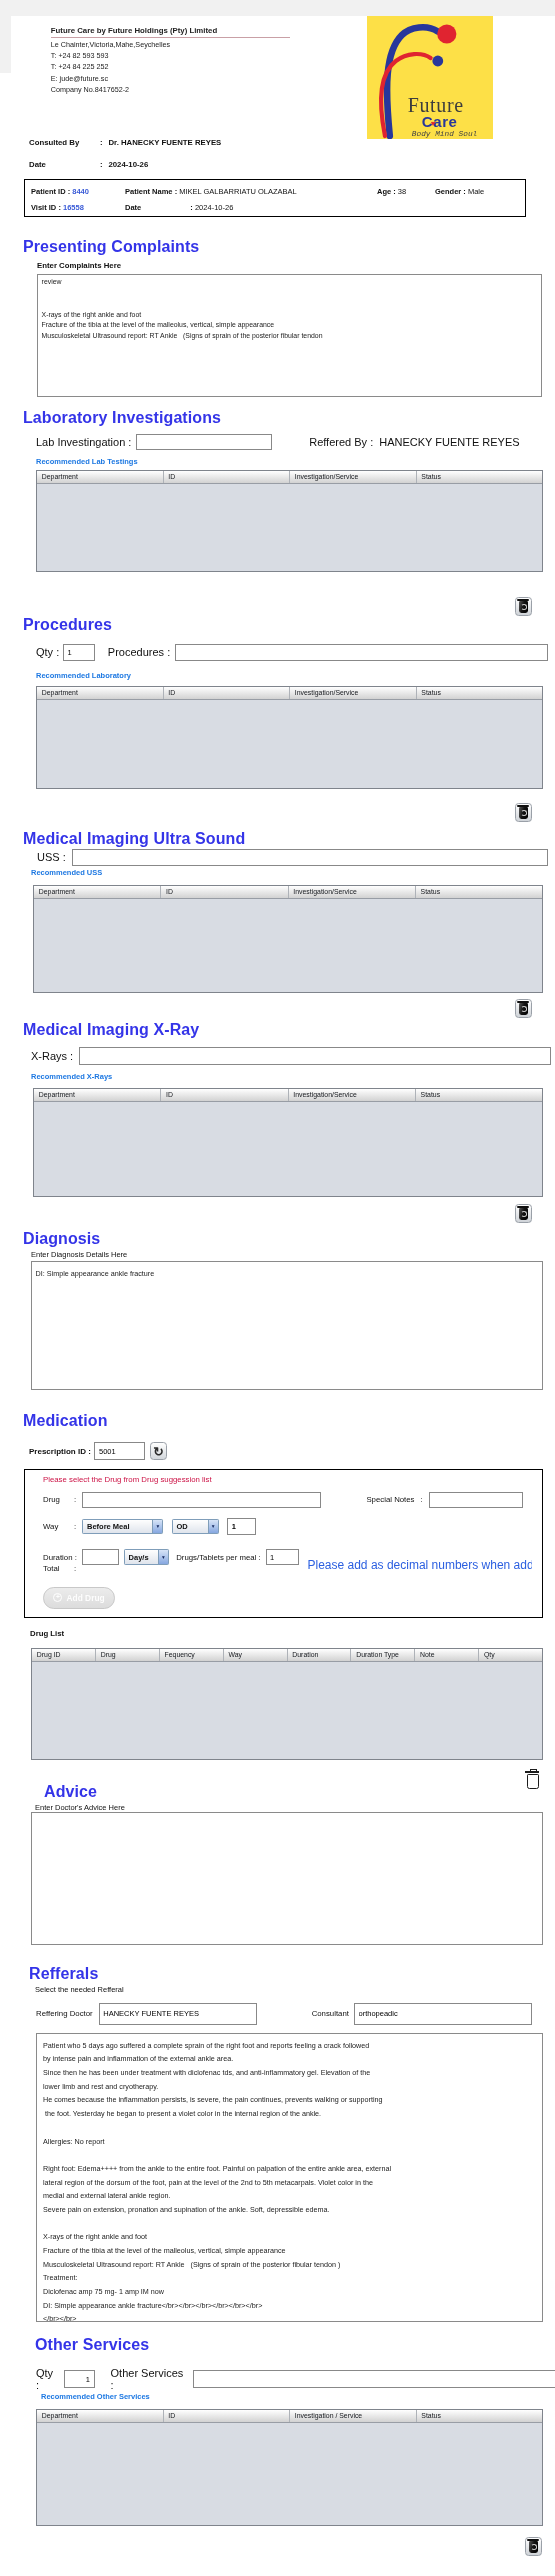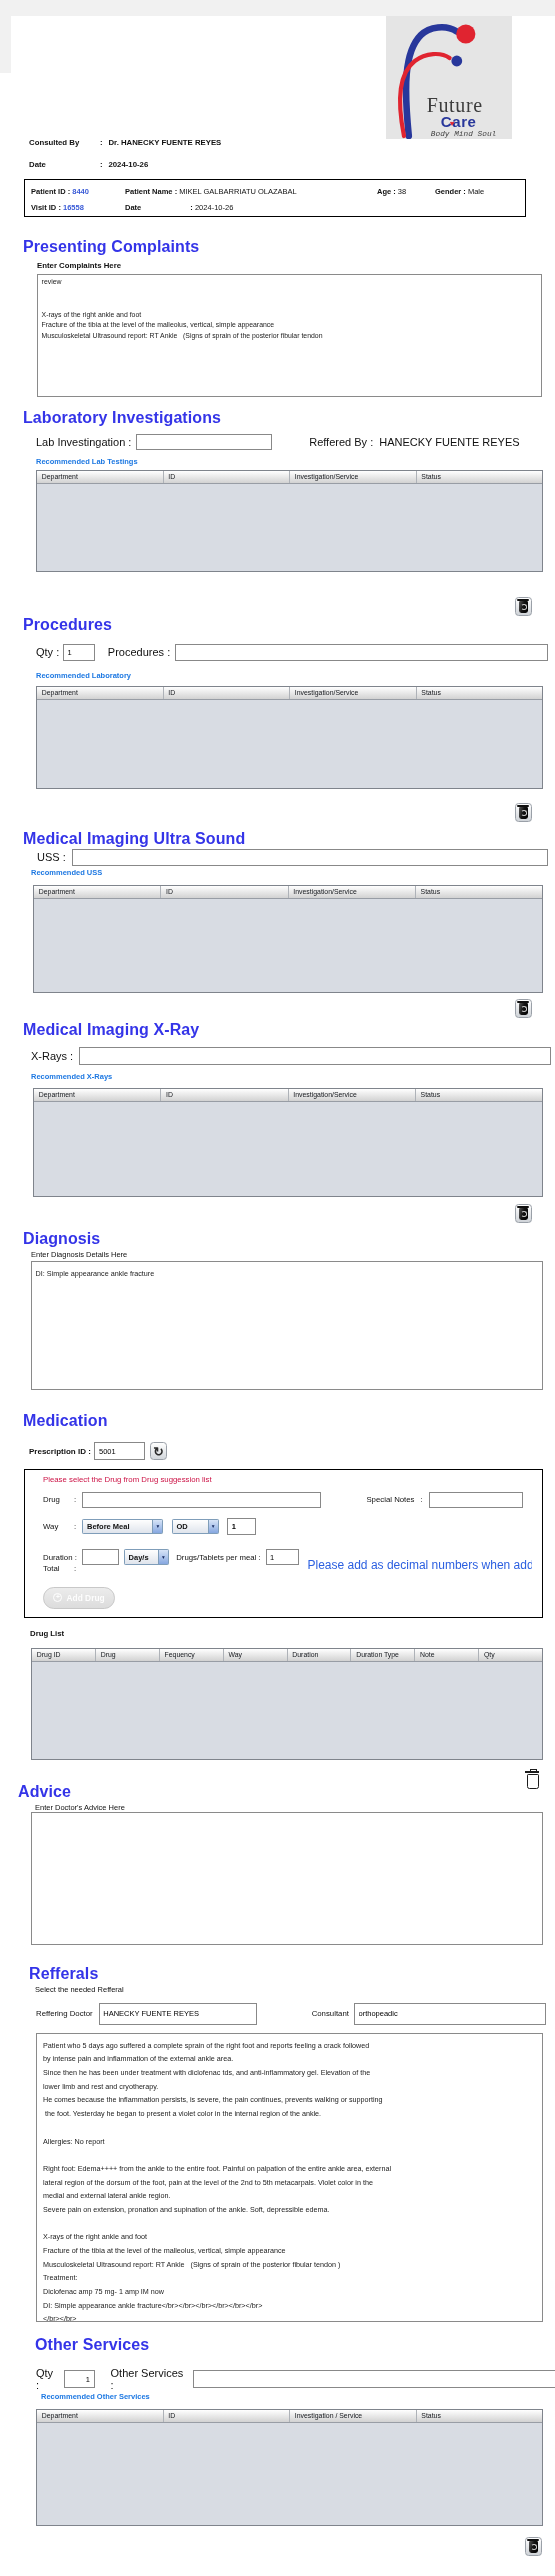--- a/index.html
+++ b/index.html
@@ -10,21 +10,21 @@
     overflow:hidden;
   }
   .topband { position:absolute; top:0; left:0; width:556px; height:15.5px; background:#f1f1f1; }
   .leftband { position:absolute; top:15.5px; left:0; width:10.8px; height:57px; background:#f1f1f1; }
 
   
   .header-card { position:absolute; top:15.5px; left:10.8px; width:475px; background:#fff; }
   .company-block { position:absolute; left:40px; top:10.8px; width:251px; }
   .company-name { font-weight:bold; font-size:7.8px; color:#222; padding-bottom:1.8px; border-bottom:1.2px solid #c9a0a6; width:239px; }
   .company-line { font-size:7.2px; color:#222; margin-top:1.8px; line-height:1.32; }
-  .logo { position:absolute; left:375px; top:0px; width:126px; height:123px; background:#e5e5e5; }
+  .logo { position:absolute; left:356px; top:0px; width:126px; height:123px; background:#fde047; }
   .logo svg { position:absolute; left:0; top:0; }
   .logo-future { position:absolute; left:41px; top:78px; font-family:"Liberation Serif", serif; font-size:20px; color:#3d3d3d; letter-spacing:0.6px; }
   .logo-care { position:absolute; left:55px; top:97px; font-family:"Liberation Sans", sans-serif; font-weight:bold; font-size:15px; color:#28379b; letter-spacing:0.6px; }
   .logo-heart { position:absolute; left:64px; top:103px; font-size:7.8px; color:#e02430; }
   .logo-tagline { position:absolute; left:45px; top:114px; font-family:Liberation Mono, monospace; font-style:italic; font-size:7.8px; color:#444; }
 
   
   .info-row { position:absolute; left:29px; display:flex; font-size:7.8px; font-weight:bold; }
   .info-label { width:71px; }
   .patient-box { position:absolute; left:24px; top:179px; width:502px; height:38px; border:1.2px solid #000; background:#fff; padding:4.8px 6px; font-size:7.5px; }
@@ -92,20 +92,28 @@
   .ref-row { position:absolute; left:36px; display:flex; align-items:center; font-size:7.8px; }
   .ref-text { line-height:1.9; font-size:7.2px; }
 </style>
 </head>
 <body>
 
 <div class="topband"></div>
 <div class="leftband"></div>
 
 <div class="header-card" style="height:123px;">
+  <div class="company-block">
+    <div class="company-name">Future Care by Future Holdings (Pty) Limited</div>
+    <div class="company-line">Le Chainter,Victoria,Mahe,Seychelles</div>
+    <div class="company-line">T: +24  82 593 593</div>
+    <div class="company-line">T: +24  84 225 252</div>
+    <div class="company-line">E: jude@future.sc</div>
+    <div class="company-line">Company No.8417652-2</div>
+  </div>
   <div class="logo">
     <svg width="126" height="123" viewBox="0 0 210 205">
       <path d="M38,200 C30,120 30,60 58,32 C72,18 100,14 118,26" fill="none" stroke="#28379b" stroke-width="11" stroke-linecap="round"></path>
       <circle cx="133" cy="30" r="16" fill="#e02430"></circle>
       <path d="M30,200 C18,140 22,95 48,75 C66,61 92,60 106,70" fill="none" stroke="#e02430" stroke-width="7" stroke-linecap="round"></path>
       <circle cx="118" cy="75" r="9" fill="#28379b"></circle>
     </svg>
     <div class="logo-future">Future</div>
     <div class="logo-care">Care</div>
     <div class="logo-heart">♥</div>
@@ -317,31 +325,31 @@
     <span class="cell">Duration Type</span>
     <span class="cell">Note</span>
     <span class="cell">Qty</span>
   </div>
   <div class="rbody" style="height:97px;"></div>
 </div>
 
 <div class="trash-outline" style="left:524px; top:1770px;">
   <span class="bin-out"></span>
 </div>
-<div class="sec-title" style="top:1783px; left:18px;">Advice</div>
+<div class="sec-title" style="top:1783px; left:44px;">Advice</div>
 <div class="sub-plain" style="top:1803px; left:35px;">Enter Doctor's Advice Here</div>
 <textarea class="txt" style="position: absolute; left: 31px; top: 1812px; width: 512px; height: 133px; font-size: 7.2px;"></textarea>
 
 <div class="sec-title" style="top:1965px; left:29px;">Refferals</div>
 <div class="sub-plain" style="top:1985px; left:35px;">Select the needed Refferal</div>
 <div class="ref-row" style="top:2003px;">
   <span>Reffering Doctor</span>
   <input class="field" style="width: 158px; margin-left: 6px; height: 21.5px;" value="HANECKY FUENTE REYES">
   <span style="margin-left:55px;">Consultant</span>
-  <input class="field" style="width: 192px; margin-left: 5px; height: 21.5px;" value="orthopeadic">
+  <input class="field" style="width: 178px; margin-left: 5px; height: 21.5px;" value="orthopeadic">
 </div>
 <textarea class="txt ref-text" style="position: absolute; left: 36px; top: 2033px; width: 507px; height: 289px; padding: 4.8px 6px;">Patient who 5 days ago suffered a complete sprain of the right foot and reports feeling a crack followed
 by intense pain and inflammation of the external ankle area.
 Since then he has been under treatment with diclofenac tds, and anti-inflammatory gel. Elevation of the
 lower limb and rest and cryotherapy.
 He comes because the inflammation persists, is severe, the pain continues, prevents walking or supporting
  the foot. Yesterday he began to present a violet color in the internal region of the ankle.
 
 Allergies: No report
 

